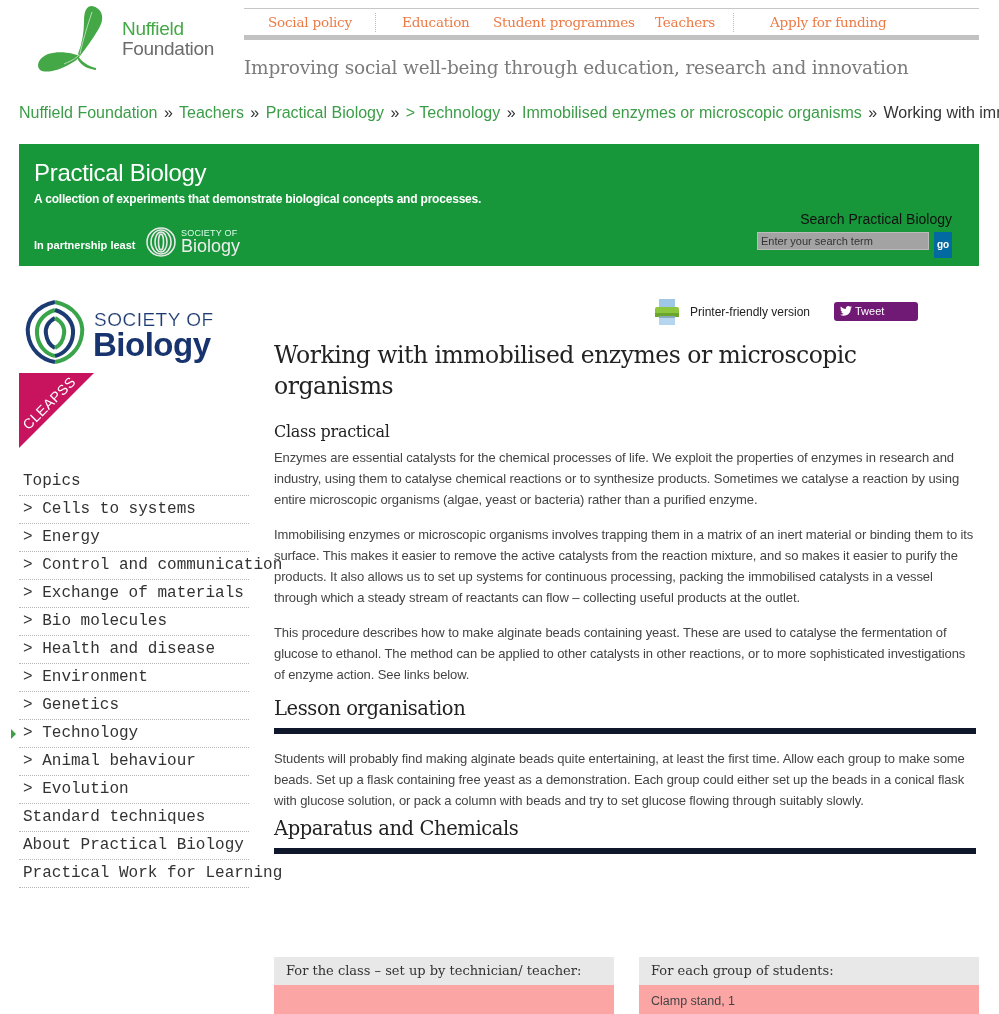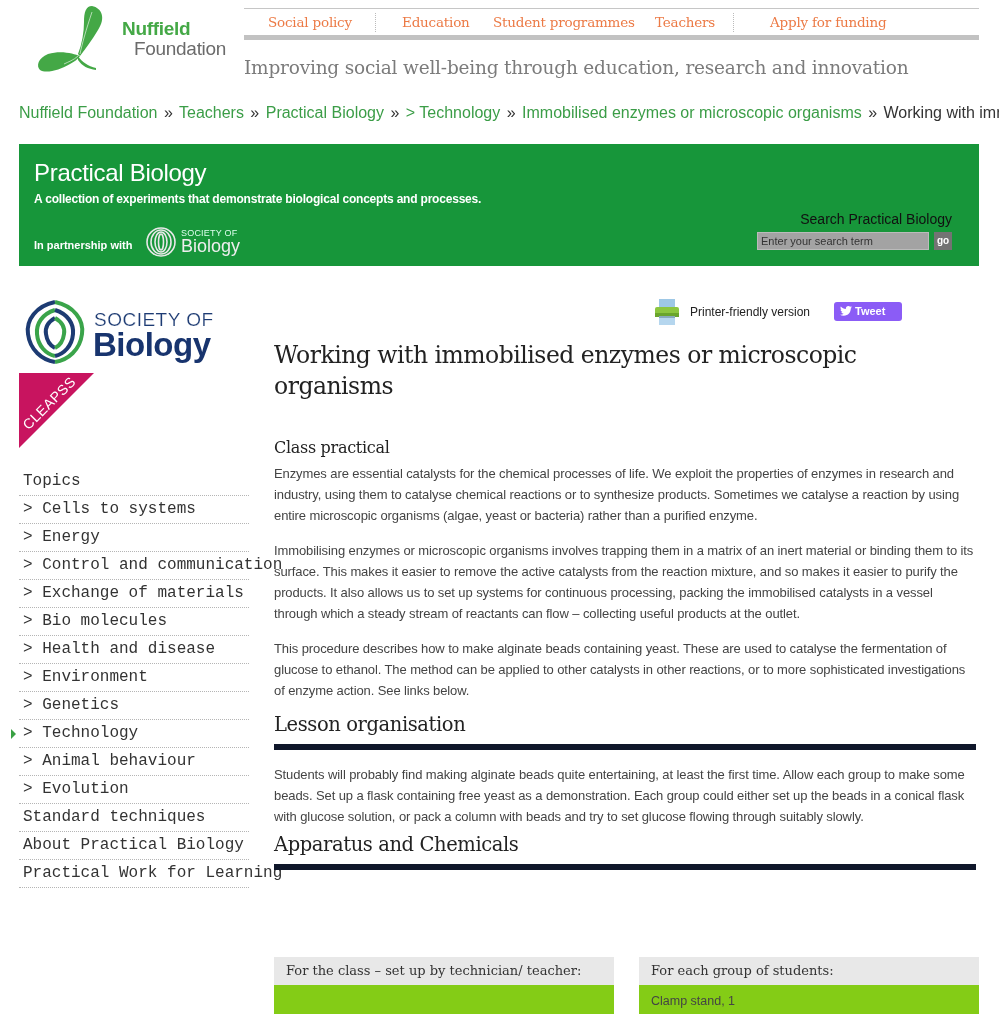--- a/index.html
+++ b/index.html
@@ -3,22 +3,22 @@
 <meta charset="utf-8">
 <style>
   * { box-sizing: border-box; margin: 0; padding: 0; }
   html, body { width: 999px; height: 1014px; overflow: hidden; background: #fff; }
   body { font-family: "Liberation Sans", sans-serif; color: #444; position: relative; }
 
   
   .logo { position: absolute; left: 34px; top: 4px; width: 190px; height: 72px; display: block; }
   .logo svg { position: absolute; left: 0; top: 0; }
   .logo-text { position: absolute; left: 88px; top: 15px; line-height: 20px; font-size: 19px; letter-spacing: -0.3px; }
-  .logo-text .l1 { color: #44a846; display: block; font-weight: bold; }
-  .logo-text .l2 { color: #6b6b6b; display: block; margin-left: 12px; }
+  .logo-text .l1 { color: #44a846; display: block; }
+  .logo-text .l2 { color: #6b6b6b; display: block; }
 
   .topnav { position: absolute; left: 244px; top: 8px; width: 735px; height: 32px;
             border-top: 1px solid #c6c6c6; border-bottom: 5px solid #c2c2c2; }
   .topnav a { position: absolute; top: 5px; font-family: "DejaVu Serif", serif; font-size: 13.5px;
               color: #ec7a45; text-decoration: none; white-space: nowrap; letter-spacing: -0.2px; }
   .topnav .sep { position: absolute; top: 4px; height: 19px; border-left: 1px dotted #bbb; }
 
   .tagline { position: absolute; left: 244px; top: 57px; font-family: "DejaVu Serif", serif;
              font-size: 18.5px; color: #7b7b7b; letter-spacing: -0.2px; white-space: nowrap; }
 
@@ -32,21 +32,21 @@
   .banner h1 { position: absolute; left: 15px; top: 15px; font-size: 24px; font-weight: normal; letter-spacing: -0.3px; }
   .banner .sub { position: absolute; left: 15px; top: 48px; font-size: 12px; font-weight: bold; letter-spacing: -0.2px; }
   .banner .partner { position: absolute; left: 15px; top: 95px; font-size: 11px; font-weight: bold; }
   .banner .sob-small { position: absolute; left: 124px; top: 79px; width: 110px; height: 36px; }
   .banner .sob-small .t1 { position: absolute; left: 38px; top: 5px; font-size: 9px; color: #dfe; letter-spacing: 0.2px; }
   .banner .sob-small .t2 { position: absolute; left: 38px; top: 13px; font-size: 18px; color: #eee; }
   .search-label { position: absolute; right: 27px; top: 67px; font-size: 14px; color: #111; }
   .search-input { position: absolute; left: 738px; top: 88px; width: 172px; height: 18px; border: 1px solid #bbb;
                   font-size: 11px; padding: 1px 3px; font-family: "Liberation Sans", sans-serif; color: #333; background:#a3a3a3; }
   .search-input::placeholder { color: #333; }
-  .go-btn { position: absolute; left: 915px; top: 88px; width: 18px; height: 18px; background: #737373; color: #fff;
+  .go-btn { position: absolute; left: 915px; top: 88px; width: 18px; height: 26px; background: #0369a1; color: #fff;
             font-size: 10px; font-weight: bold; border: none; text-align: center; line-height: 18px; cursor: pointer; font-family: "Liberation Sans", sans-serif;}
 
   
   .sob-logo { position: absolute; left: 22px; top: 296px; width: 200px; height: 72px; }
   .sob-logo .t1 { position: absolute; left: 72px; top: 13px; font-size: 19px; color: #1d3b73; letter-spacing: 0.5px; font-weight: normal; -webkit-text-stroke: 0.2px #fff;}
   .sob-logo .t2 { position: absolute; left: 71px; top: 30px; font-size: 33px; color: #18346e; font-weight: bold; letter-spacing: -0.5px; }
   .cleapss { position: absolute; left: 19px; top: 373px; width: 75px; height: 75px; overflow: hidden; }
   .cleapss .txt { position: absolute; left: -2px; top: 30px; color: #fff; font-size: 14px; transform: rotate(-45deg);
                   transform-origin: center; width: 80px; text-align: center; letter-spacing: 0.5px; }
 
@@ -54,35 +54,35 @@
   .topics .item { display: block; height: 28px; line-height: 27px; border-bottom: 1px dotted #b5b5b5;
                   font-size: 16px; color: #333; padding-left: 4px; text-decoration: none; position: relative; white-space: nowrap; font-family: Liberation Mono, monospace; }
   .topics .item.heading { color: #333; }
   .topics .arrow { position: absolute; left: -8px; top: 9px; width: 0; height: 0;
                    border-top: 5px solid transparent; border-bottom: 5px solid transparent; border-left: 5px solid #3aa144; }
 
   
   .print-row { position: absolute; left: 654px; top: 298px; height: 28px; }
   .printer-icon { position: absolute; left: 0; top: 0; width: 26px; height: 28px; }
   .print-link { position: absolute; left: 36px; top: 7px; font-size: 12px; color: #222; white-space: nowrap; text-decoration: none; }
-  .tweet-btn { position: absolute; left: 180px; top: 4px; width: 68px; height: 19px; background: #8b5cf6; border-radius: 3px;
-               color: #fff; font-size: 11px; font-weight: bold; line-height: 19px; padding-left: 21px; text-decoration: none; }
+  .tweet-btn { position: absolute; left: 180px; top: 4px; width: 84px; height: 19px; background: #701a75; border-radius: 3px;
+               color: #fff; font-size: 11px; font-weight: normal; line-height: 19px; padding-left: 21px; text-decoration: none; }
   .tweet-btn svg { position: absolute; left: 6px; top: 4px; }
 
   .main { position: absolute; left: 274px; top: 340px; width: 702px; }
   .page-title { font-family: "DejaVu Serif", serif; font-size: 23.5px; font-weight: normal; color: #222; line-height: 31px; letter-spacing: -0.5px; }
-  .h-class { font-family: "DejaVu Serif", serif; font-size: 16px; font-weight: normal; color: #222; margin-top: 36px; letter-spacing: -0.3px; }
+  .h-class { font-family: "DejaVu Serif", serif; font-size: 16px; font-weight: normal; color: #222; margin-top: 20px; letter-spacing: -0.3px; }
   .para { font-size: 13px; line-height: 21px; color: #444; margin-top: 6px; letter-spacing: -0.1px; }
   .para + .para { margin-top: 14px; }
   .section-h { font-family: "DejaVu Serif", serif; font-size: 19.5px; font-weight: normal; color: #222; letter-spacing: -0.4px;
                border-bottom: 6px solid #0f172a; padding-bottom: 8px; margin-top: 12px; }
   .section-h + .para { margin-top: 14px; }
 
   .app-boxes { position: absolute; left: 274px; top: 957px; width: 705px; height: 57px; }
-  .box { position: absolute; top: 0; background: #84cc16; height: 57px; }
+  .box { position: absolute; top: 0; background: #fca5a5; height: 57px; }
   .box .hd { background: #e8e8e8; font-family: "DejaVu Serif", serif; font-size: 13px; color: #333; padding: 4px 12px; line-height: 20px; }
   .box .body { font-size: 12.5px; color: #444; padding: 9px 12px; }
 </style>
 </head>
 <body>
 
 <a class="logo">
   <svg width="90" height="72" viewBox="0 0 90 72">
     <path d="M58 2 C68 4 72 14 64 26 C58 36 52 44 46 52 L44 50 C48 40 50 28 50 18 C50 8 52 2 58 2 Z" fill="#44a846"></path>
     <path d="M46 52 C40 50 28 46 14 50 C4 54 2 62 6 66 C12 70 26 66 36 60 C40 58 44 55 46 52 Z" fill="#44a846"></path>
@@ -118,21 +118,21 @@
   <a>&gt; Technology</a>
   <span class="sep">»</span>
   <a>Immobilised enzymes or microscopic organisms</a>
   <span class="sep">»</span>
   <span>Working with immobilised enzymes or microscopic organisms</span>
 </div>
 
 <div class="banner">
   <h1>Practical Biology</h1>
   <div class="sub">A collection of experiments that demonstrate biological concepts and processes.</div>
-  <div class="partner">In partnership with</div>
+  <div class="partner">In partnership least</div>
   <div class="sob-small">
     <svg width="36" height="36" viewBox="0 0 36 36" style="position:absolute;left:0;top:0">
       <g fill="none" stroke="#e8e8e8" stroke-width="1.6">
         <ellipse cx="18" cy="19" rx="14" ry="14"></ellipse>
         <ellipse cx="18" cy="19" rx="10" ry="12"></ellipse>
         <ellipse cx="18" cy="19" rx="6" ry="10"></ellipse>
         <ellipse cx="18" cy="19" rx="2.5" ry="8"></ellipse>
       </g>
     </svg>
     <span class="t1">SOCIETY OF</span>

